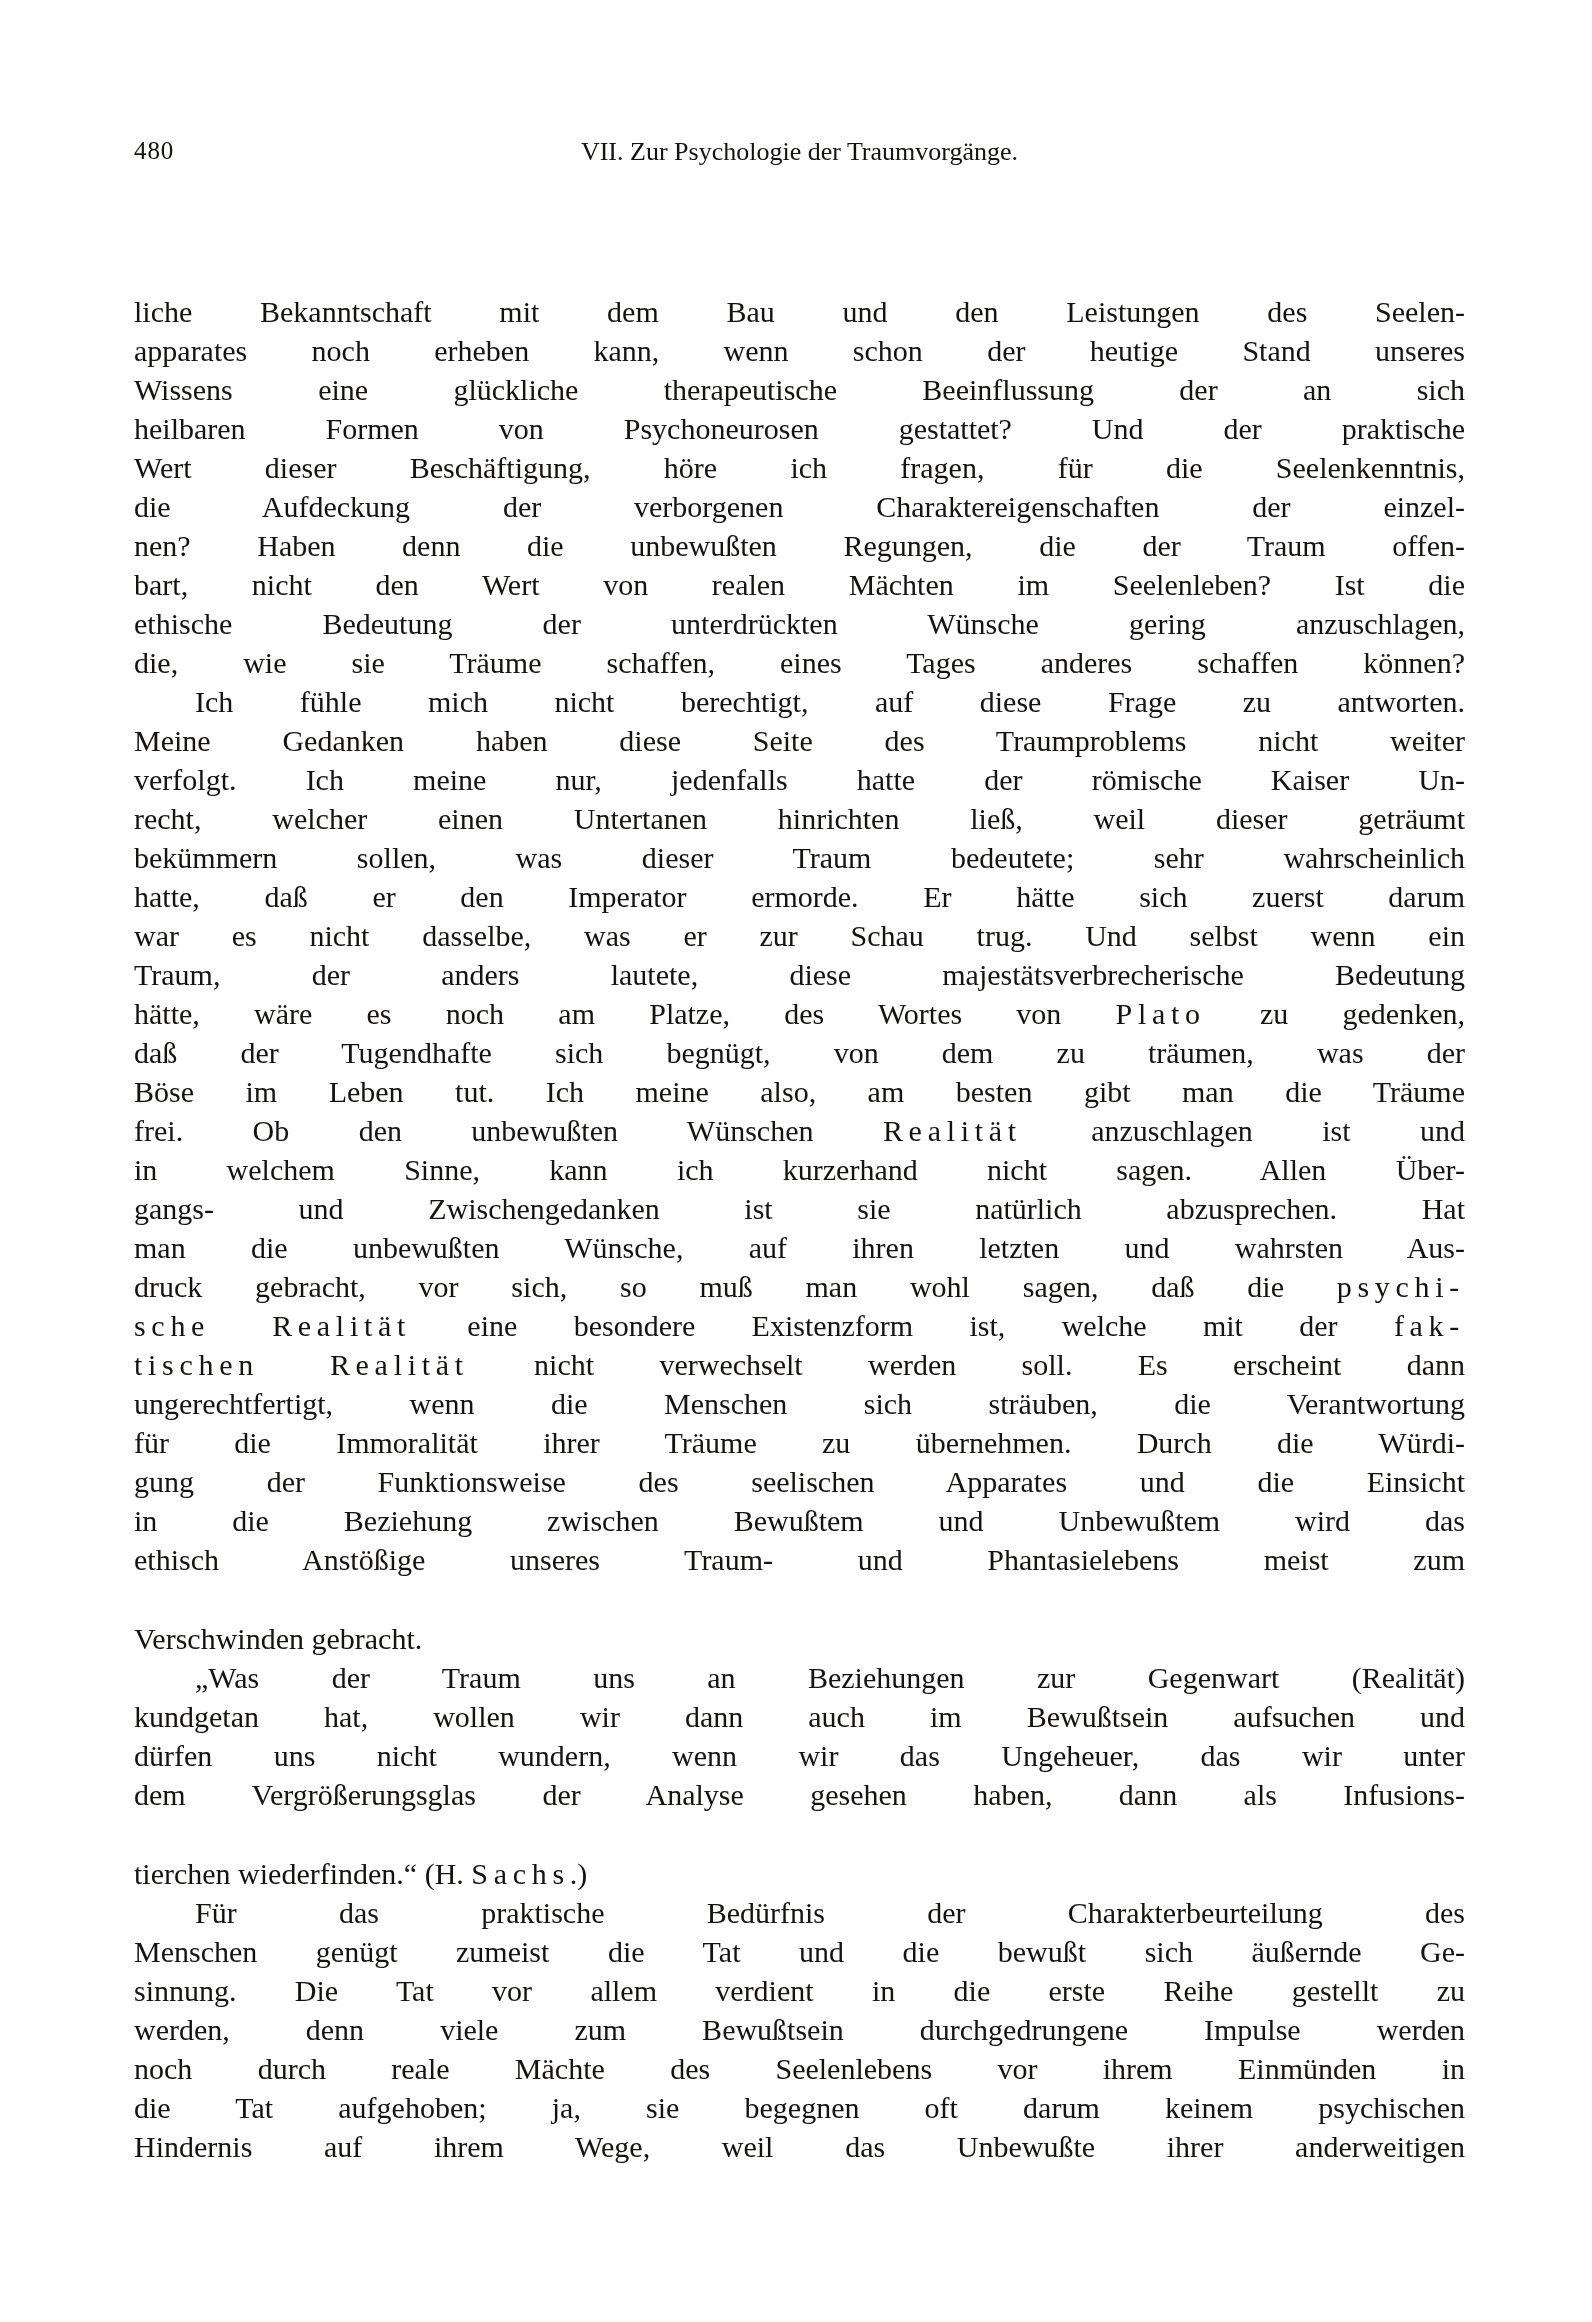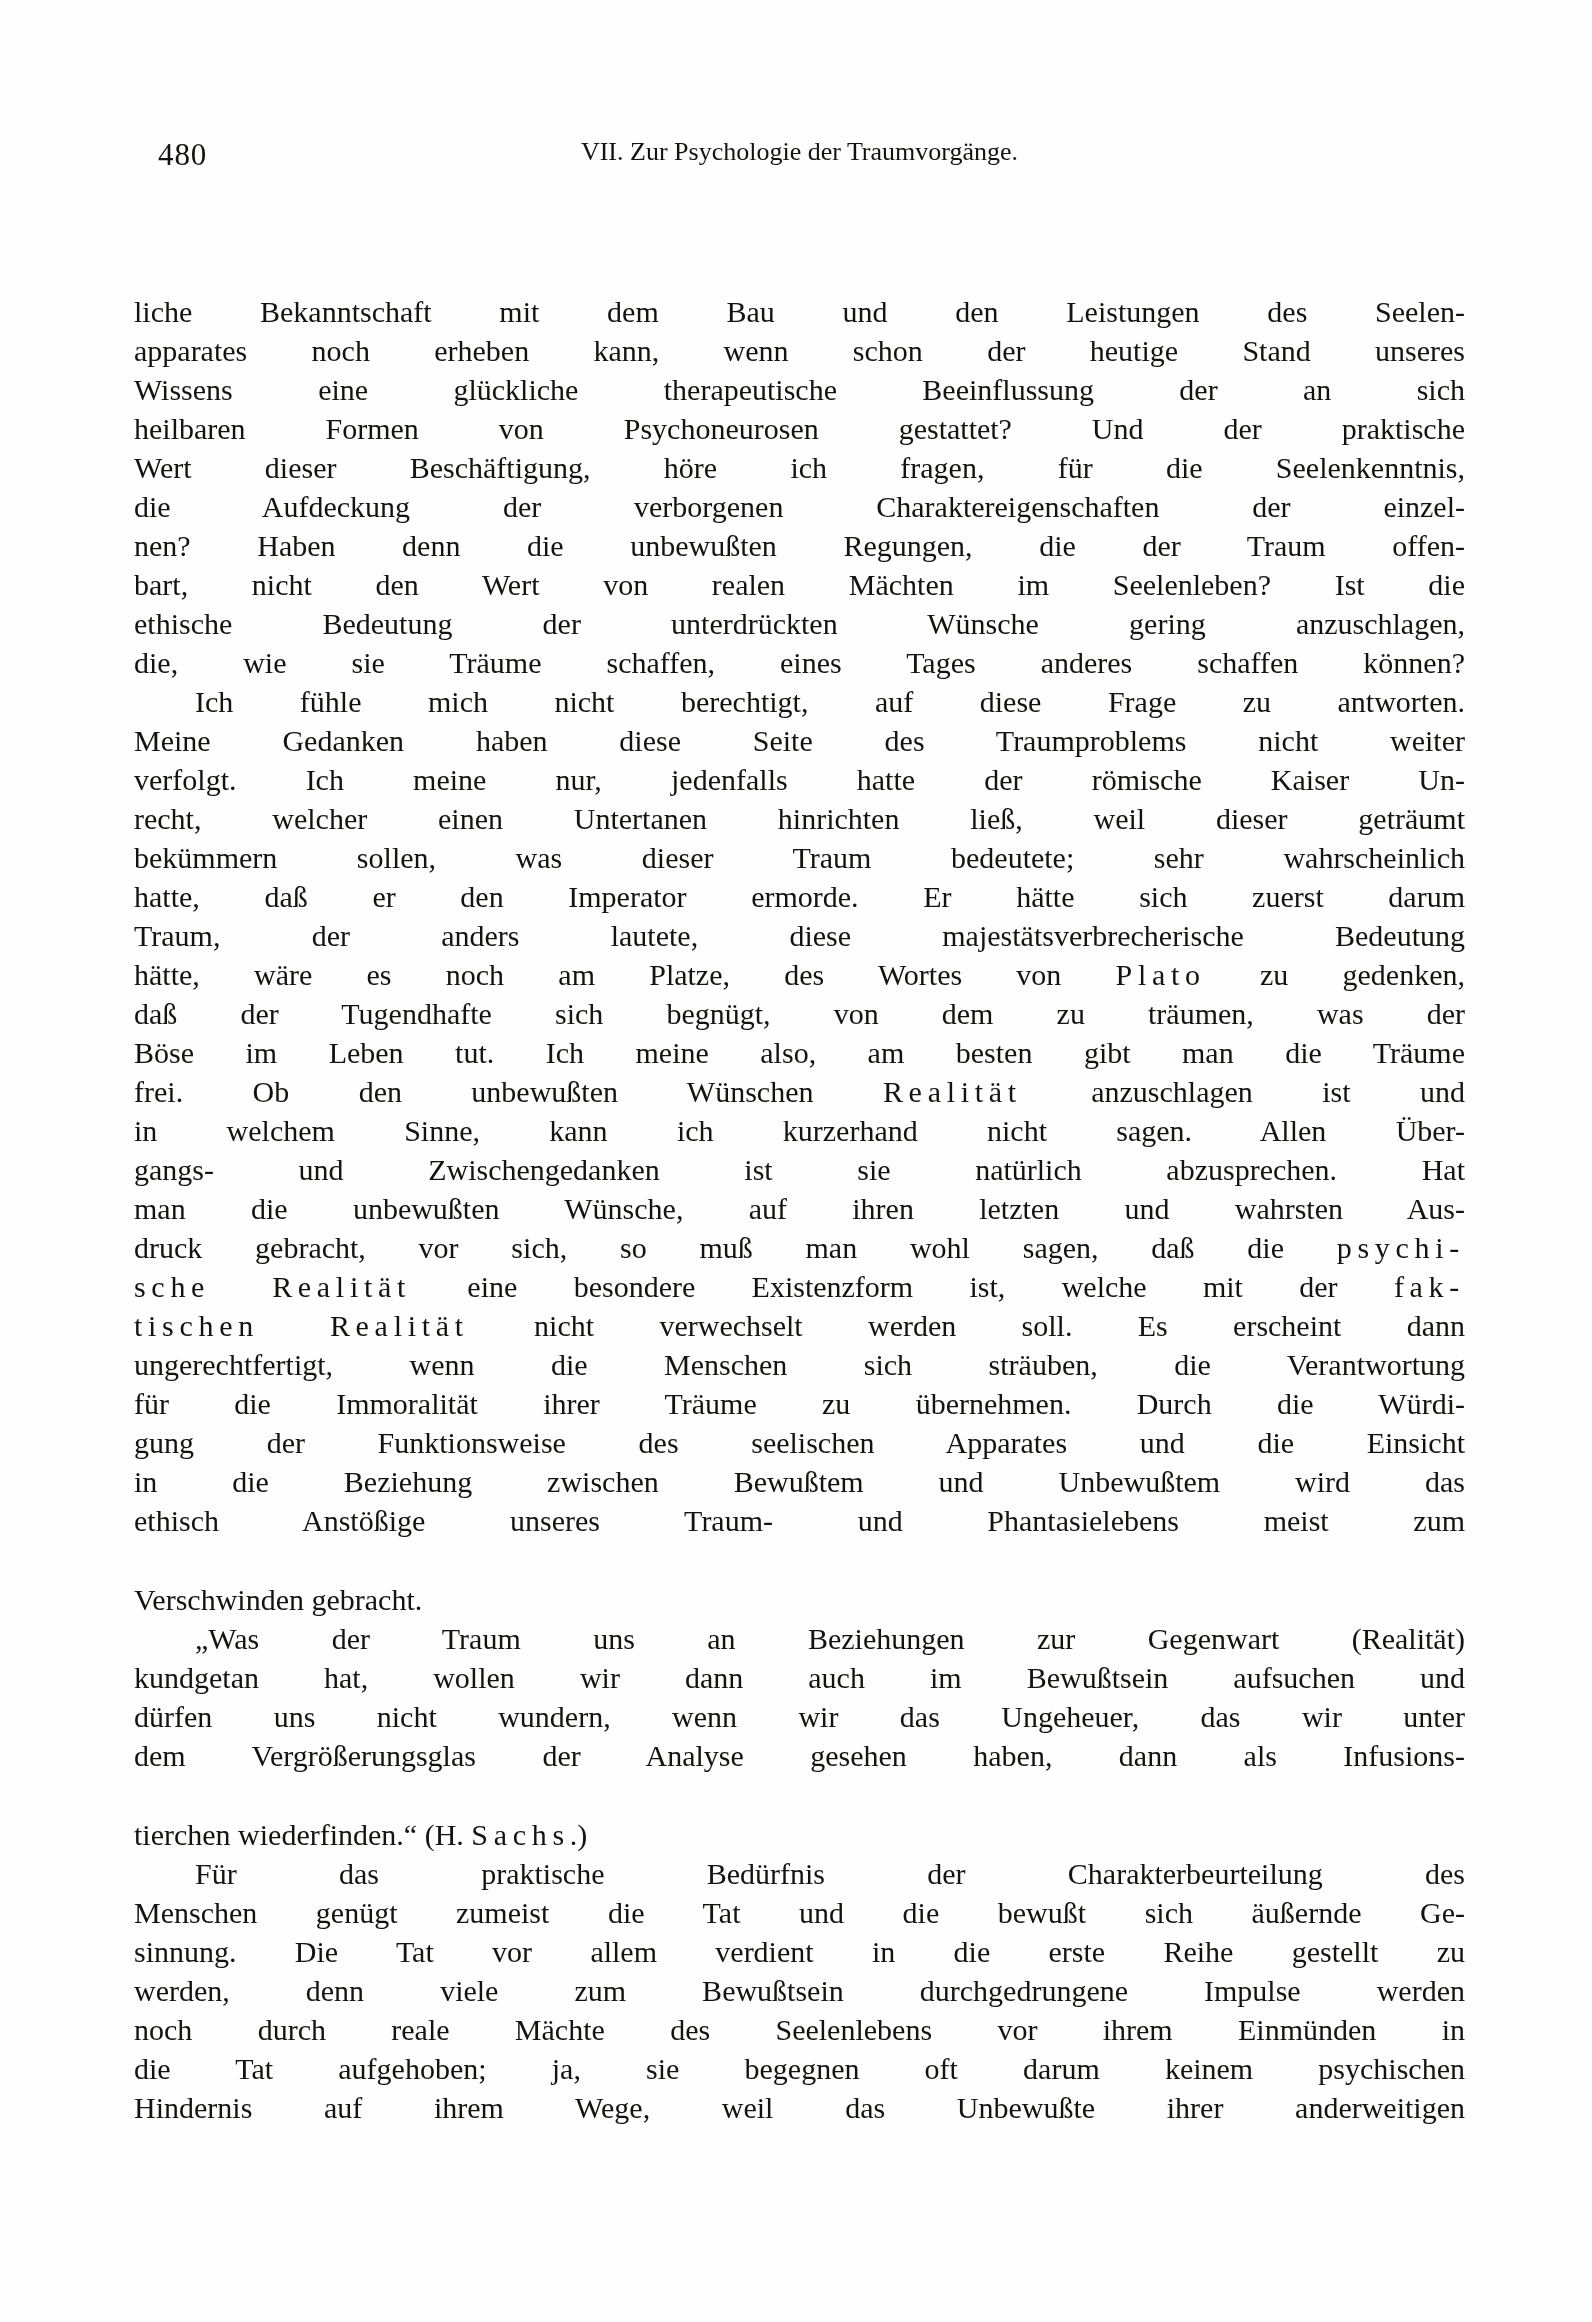--- a/index.html
+++ b/index.html
@@ -23,23 +23,22 @@
     position: absolute;
     top: 137px;
     left: 134px;
     width: 1331px;
     height: 41px;
   }
   .pagenum {
     position: absolute;
     left: 0;
     top: 0;
-    font-size: 31px;
+    font-size: 25px;
     letter-spacing: 0.9px;
-    margin-left: 24px;
   }
   .runtitle {
     display: block;
     text-align: center;
     font-size: 26px;
   }
   .textblock {
     position: absolute;
     top: 292px;
     left: 134px;
@@ -80,20 +79,21 @@
       <div class="line"><span>nen? Haben denn die unbewußten Regungen, die der Traum offen-</span></div>
       <div class="line"><span>bart, nicht den Wert von realen Mächten im Seelenleben? Ist die</span></div>
       <div class="line"><span>ethische Bedeutung der unterdrückten Wünsche gering anzuschlagen,</span></div>
       <div class="line"><span>die, wie sie Träume schaffen, eines Tages anderes schaffen können?</span></div>
       <div class="line indent"><span>Ich fühle mich nicht berechtigt, auf diese Frage zu antworten.</span></div>
       <div class="line"><span>Meine Gedanken haben diese Seite des Traumproblems nicht weiter</span></div>
       <div class="line"><span>verfolgt. Ich meine nur, jedenfalls hatte der römische Kaiser Un-</span></div>
       <div class="line"><span>recht, welcher einen Untertanen hinrichten ließ, weil dieser geträumt</span></div>
       <div class="line"><span>bekümmern sollen, was dieser Traum bedeutete; sehr wahrscheinlich</span></div>
       <div class="line"><span>hatte, daß er den Imperator ermorde. Er hätte sich zuerst darum</span></div>
+      <div class="line"><span>war es nicht dasselbe, was er zur Schau trug. Und selbst wenn ein</span></div>
       <div class="line"><span>Traum, der anders lautete, diese majestätsverbrecherische Bedeutung</span></div>
       <div class="line"><span>hätte, wäre es noch am Platze, des Wortes von </span><span class="sperr">Plato</span><span> zu gedenken,</span></div>
       <div class="line"><span>daß der Tugendhafte sich begnügt, von dem zu träumen, was der</span></div>
       <div class="line"><span>Böse im Leben tut. Ich meine also, am besten gibt man die Träume</span></div>
       <div class="line"><span>frei. Ob den unbewußten Wünschen </span><span class="sperr">Realität</span><span> anzuschlagen ist und</span></div>
       <div class="line"><span>in welchem Sinne, kann ich kurzerhand nicht sagen. Allen Über-</span></div>
       <div class="line"><span>gangs- und Zwischengedanken ist sie natürlich abzusprechen. Hat</span></div>
       <div class="line"><span>man die unbewußten Wünsche, auf ihren letzten und wahrsten Aus-</span></div>
       <div class="line"><span>druck gebracht, vor sich, so muß man wohl sagen, daß die </span><span class="sperr">psychi-</span></div>
       <div class="line"><span class="sperr">sche Realität</span><span> eine besondere Existenzform ist, welche mit der </span><span class="sperr">fak-</span></div>

